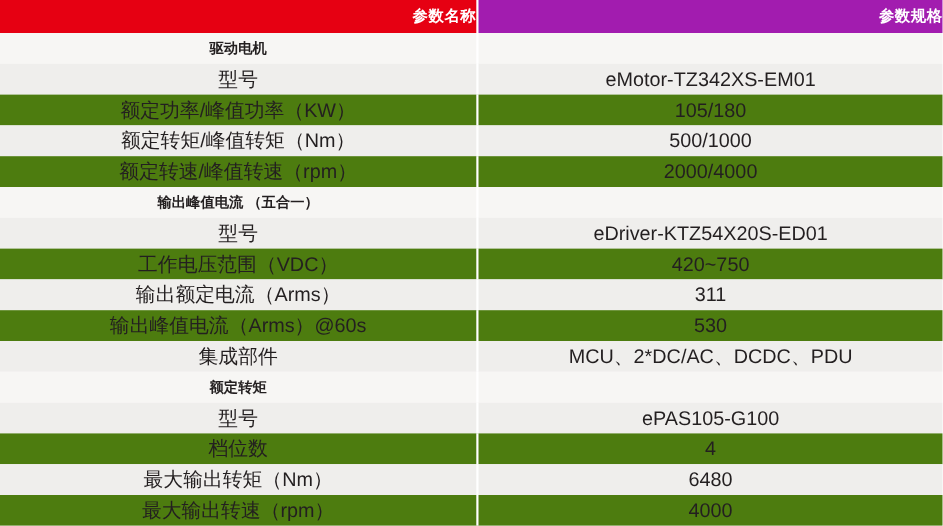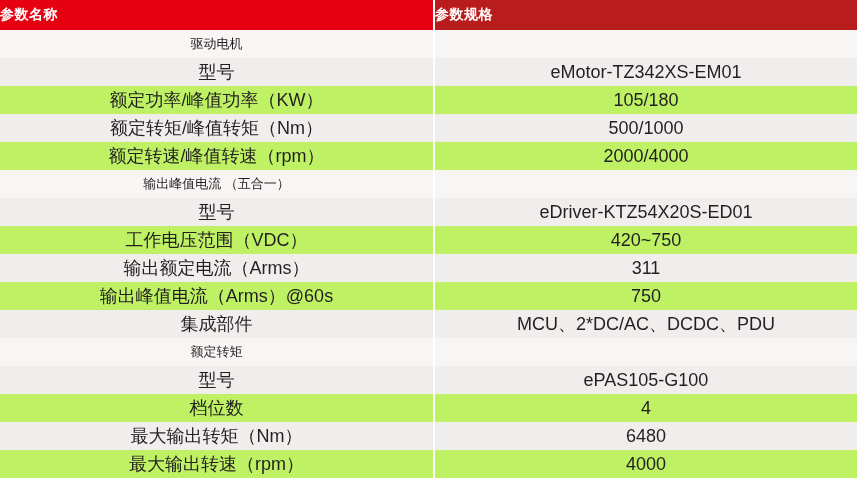--- a/index.html
+++ b/index.html
@@ -20,50 +20,50 @@
     table-layout: fixed;
   }
   table.spec-table col.col-name { width: 434px; }
   table.spec-table col.col-value { width: 423px; }
 
   thead th {
     height: 30px;
     font-size: 14px;
     font-weight: bold;
     color: #ffffff;
-    text-align: left;
+    text-align: right;
     vertical-align: middle;
     letter-spacing: 0.5px;
     padding: 0;
   }
   th.head-name {
     background: #e60012;
     border-right: 2px solid #ffffff;
   }
   th.head-value {
-    background: #b91c1c;
+    background: #a21caf;
     margin-top: 28px;
   }
 
   tbody td {
     height: 28px;
     font-size: 18px;
     text-align: center;
     vertical-align: middle;
     padding: 0 6px;
     color: #231f20;
   }
   tbody tr td.cell-name {
     border-right: 2px solid #ffffff;
   }
   
-  tr.band-a td { background: #bef264; }
+  tr.band-a td { background: #4d7c0f; }
   tr.band-b td { background: #efeeec; }
   tr.section td {
-    font-weight: normal;
+    font-weight: bold;
     font-size: 13px;
     background: #f7f6f4;
   }
   tr.section td.cell-value { background: #f7f6f4; }
   td.cell-value { }
 </style>
 </head>
 <body>
 
 <table class="spec-table">
@@ -109,21 +109,21 @@
       <tr class="band-a">
         <td class="cell-name">工作电压范围（VDC）</td>
         <td class="cell-value">420~750</td>
       </tr>
       <tr class="band-b">
         <td class="cell-name">输出额定电流（Arms）</td>
         <td class="cell-value">311</td>
       </tr>
       <tr class="band-a">
         <td class="cell-name">输出峰值电流（Arms）@60s</td>
-        <td class="cell-value">750</td>
+        <td class="cell-value">530</td>
       </tr>
       <tr class="band-b">
         <td class="cell-name">集成部件</td>
         <td class="cell-value">MCU、2*DC/AC、DCDC、PDU</td>
       </tr>
       <tr class="section">
         <td class="cell-name">额定转矩</td>
         <td class="cell-value"></td>
       </tr>
       <tr class="band-b">

